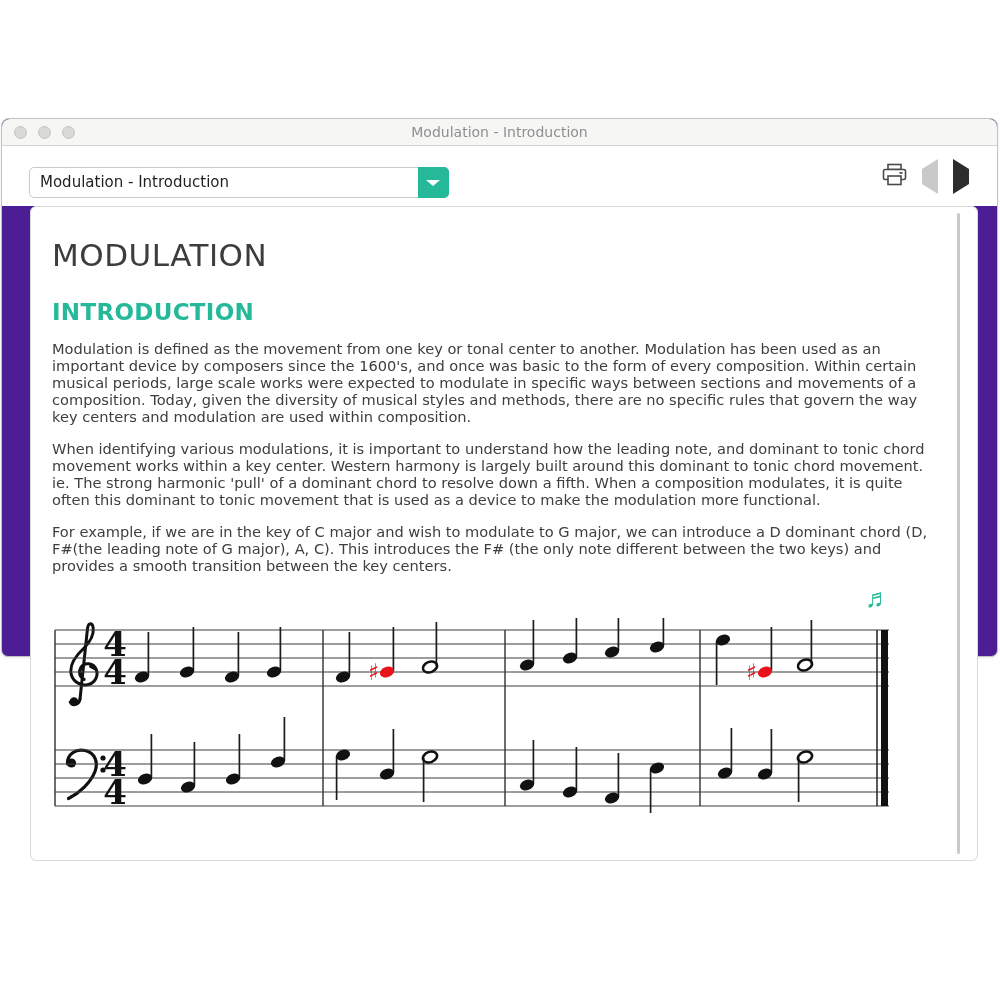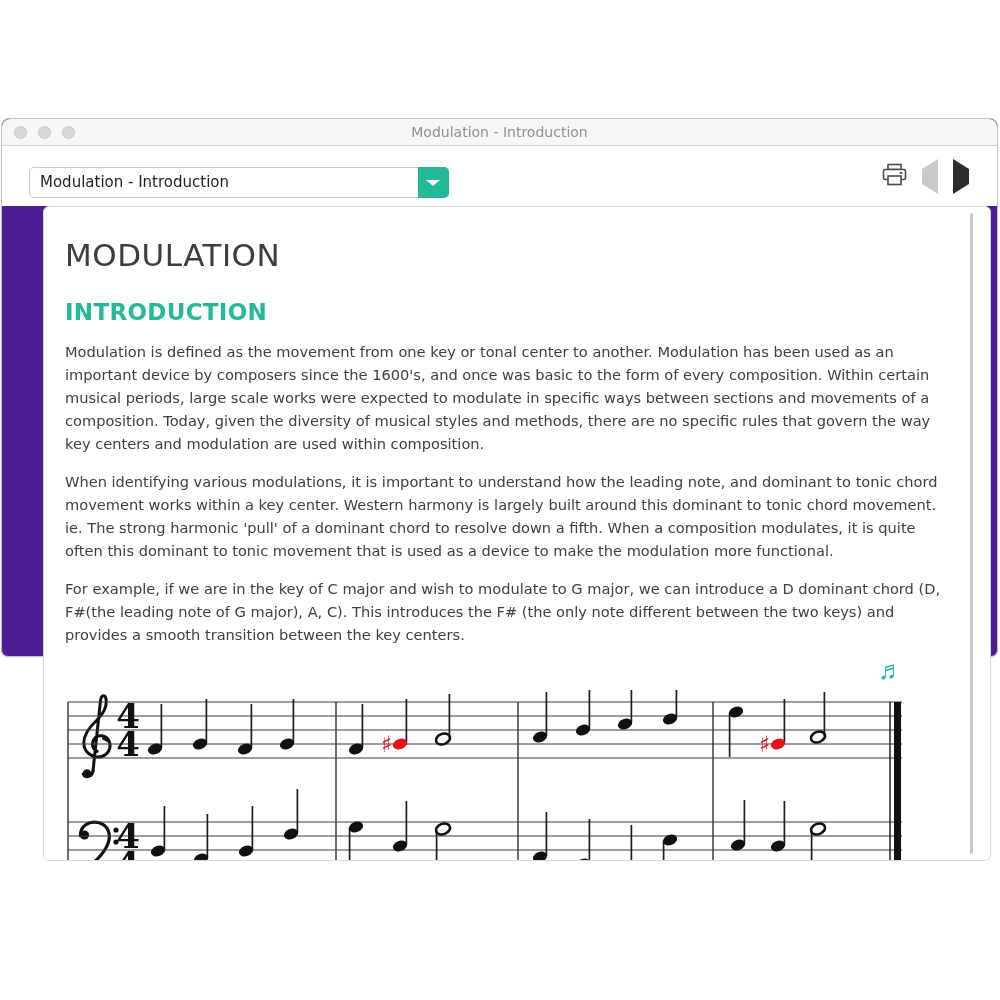--- a/index.html
+++ b/index.html
@@ -35,26 +35,26 @@
   .dd-btn .tri{position:absolute;left:8px;top:13px;width:0;height:0;
     border-left:7px solid transparent;border-right:7px solid transparent;
     border-top:6px solid #ffffff;}
   .tb-icons{position:absolute;right:28px;top:16px;display:flex;align-items:center;gap:15px;height:28px;}
   .nav-tri{width:0;height:0;border-top:10px solid transparent;border-bottom:10px solid transparent;}
   .nav-back .nav-tri{border-right:16px solid #c9c9c9;}
   .nav-fwd .nav-tri{border-left:16px solid #2d2d2d;}
   .icon-btn{background:none;border:none;padding:0;cursor:pointer;display:block;}
 
   
-  .panel{position:absolute;left:41px;top:87px;width:948px;height:655px;
+  .panel{position:absolute;left:28px;top:87px;width:948px;height:655px;
     background:#fff;border:1px solid #d8d8d8;border-radius:6px;overflow:hidden;}
   .panel-inner{padding:16px 24px 0 21px;}
   h1{font-size:31px;font-weight:400;color:#3d3d3d;letter-spacing:0.5px;margin-top:14px;}
   h2{font-size:23px;font-weight:700;color:var(--accent);letter-spacing:0.3px;margin:26px 0 15px;}
-  .panel p{font-size:14.6px;line-height:23px;color:#3e3e3e;margin:0 0 15px;max-width:892px;}
+  .panel p{font-size:14.6px;line-height:17px;color:#3e3e3e;margin:0 0 15px;max-width:892px;}
   .scroll-thumb{position:absolute;right:17px;top:6px;bottom:6px;width:3px;
     background:#c9c9c9;border-radius:2px;}
 
   
   .score-wrap{position:relative;margin:2px 0 0 1px;width:842px;height:246px;}
   .audio-icon{position:absolute;left:812px;top:-4px;font-size:26px;line-height:26px;
     color:var(--accent);cursor:pointer;background:none;border:none;}
   .score-wrap svg{position:absolute;left:0;top:26px;}
   .clef{stroke:#101010;fill:none;stroke-linecap:round;}
 </style>

